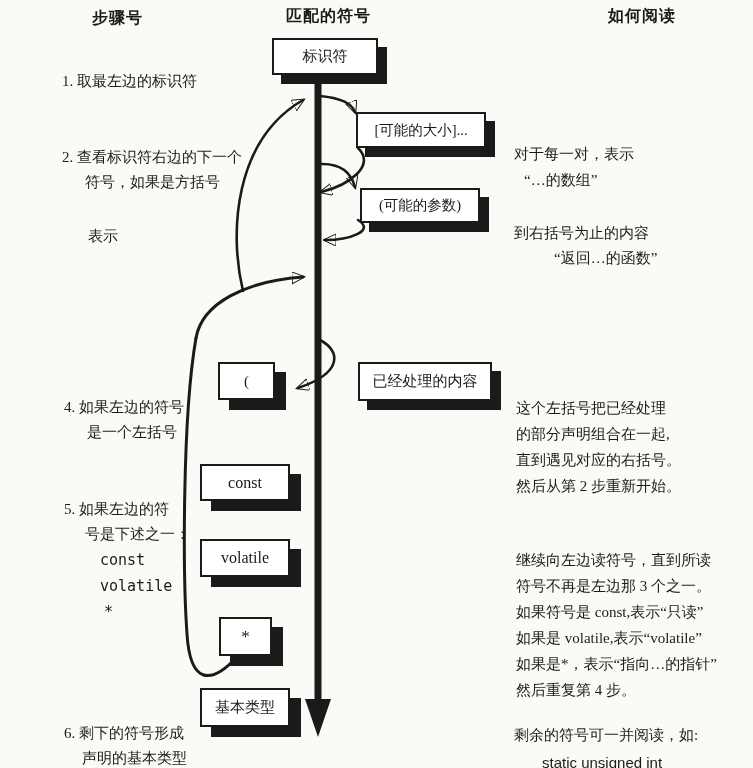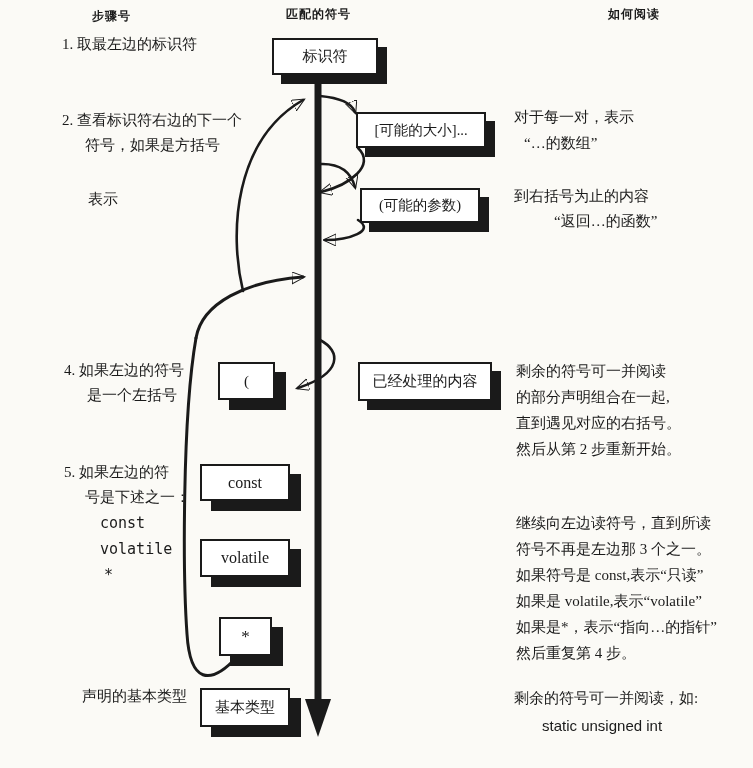--- a/index.html
+++ b/index.html
@@ -3,22 +3,22 @@
 <meta charset="utf-8">
 <style>
   :root { --ink:#1a1a1a; --paper:#fbfaf6; }
   html,body { margin:0; padding:0; }
   body { background:#e8e6e0; font-family:"Liberation Serif","DejaVu Serif",serif; }
   .page {
     position:relative; width:753px; height:768px; margin:0 auto;
     background:var(--paper); color:var(--ink); overflow:hidden;
   }
   .abs { position:absolute; }
-  .hdr { font-weight:bold; font-size:12px; letter-spacing:1px; }
-  .txt { font-size:15px; line-height:25px; white-space:nowrap; }
+  .hdr { font-weight:bold; font-size:16px; letter-spacing:1px; }
+  .txt { font-size:15px; line-height:25px; white-space:nowrap;margin-top:37px; }
   .txt .ln { white-space:nowrap; }
   .box {
     position:absolute; background:#fff; border:2px solid var(--ink);
     display:flex; align-items:center; justify-content:center;
     font-size:15px; box-sizing:border-box; z-index:3;
   }
   .shadow9  { box-shadow:9px 9px 0 0 var(--ink); }
   .shadow11 { box-shadow:11px 10px 0 0 var(--ink); }
   .bold { font-weight:normal; }
   .mono { font-family:"DejaVu Sans Mono","Liberation Mono",monospace; font-size:15px; line-height:26px; }
@@ -86,36 +86,37 @@
 
   <div class="abs txt" style="left:64px; top:460px; z-index:2">
     <div class="ln"><span>5.  如果</span><span class="bold">左边</span><span>的符</span></div>
     <div class="ln" style="padding-left:21px"><span>号是下述之一：</span></div>
     <div class="ln mono" style="padding-left:36px">const</div>
     <div class="ln mono" style="padding-left:36px">volatile</div>
     <div class="ln mono" style="padding-left:40px">*</div>
   </div>
 
   <div class="abs txt" style="left:64px; top:684px; z-index:2">
+    <div class="ln"><span>6.  </span><span class="bold">剩下</span><span>的符号形成</span></div>
     <div class="ln" style="padding-left:18px"><span>声明的基本类型</span></div>
   </div>
 
 
   <div class="abs txt" style="left:514px; top:104px; line-height:26px">
     <div class="ln"><span>对于每一对，表示</span></div>
     <div class="ln" style="padding-left:10px"><span>“…</span><span class="bold">的数组</span><span>”</span></div>
   </div>
 
   <div class="abs txt" style="left:514px; top:184px">
     <div class="ln"><span>到右括号为止的内容</span></div>
     <div class="ln" style="padding-left:40px"><span>“</span><span class="bold">返回…的函数</span><span>”</span></div>
   </div>
 
   <div class="abs txt" style="left:516px; top:358px; line-height:26px">
-    <div class="ln"><span>剩余的符号可一并阅读</span></div>
+    <div class="ln"><span>这个左括号把已经处理</span></div>
     <div class="ln"><span>的部分声明组合在一起,</span></div>
     <div class="ln"><span>直到遇见对应的右括号。</span></div>
     <div class="ln"><span>然后从第 2 步重新开始。</span></div>
   </div>
 
   <div class="abs txt" style="left:516px; top:510px; line-height:26px">
     <div class="ln"><span>继续向左边读符号，直到所读</span></div>
     <div class="ln"><span>符号不再是左边那 3 个之一。</span></div>
     <div class="ln"><span>如果符号是 const,表示“</span><span class="bold">只读</span><span>”</span></div>
     <div class="ln"><span>如果是 volatile,表示“</span><span class="bold">volatile</span><span>”</span></div>

